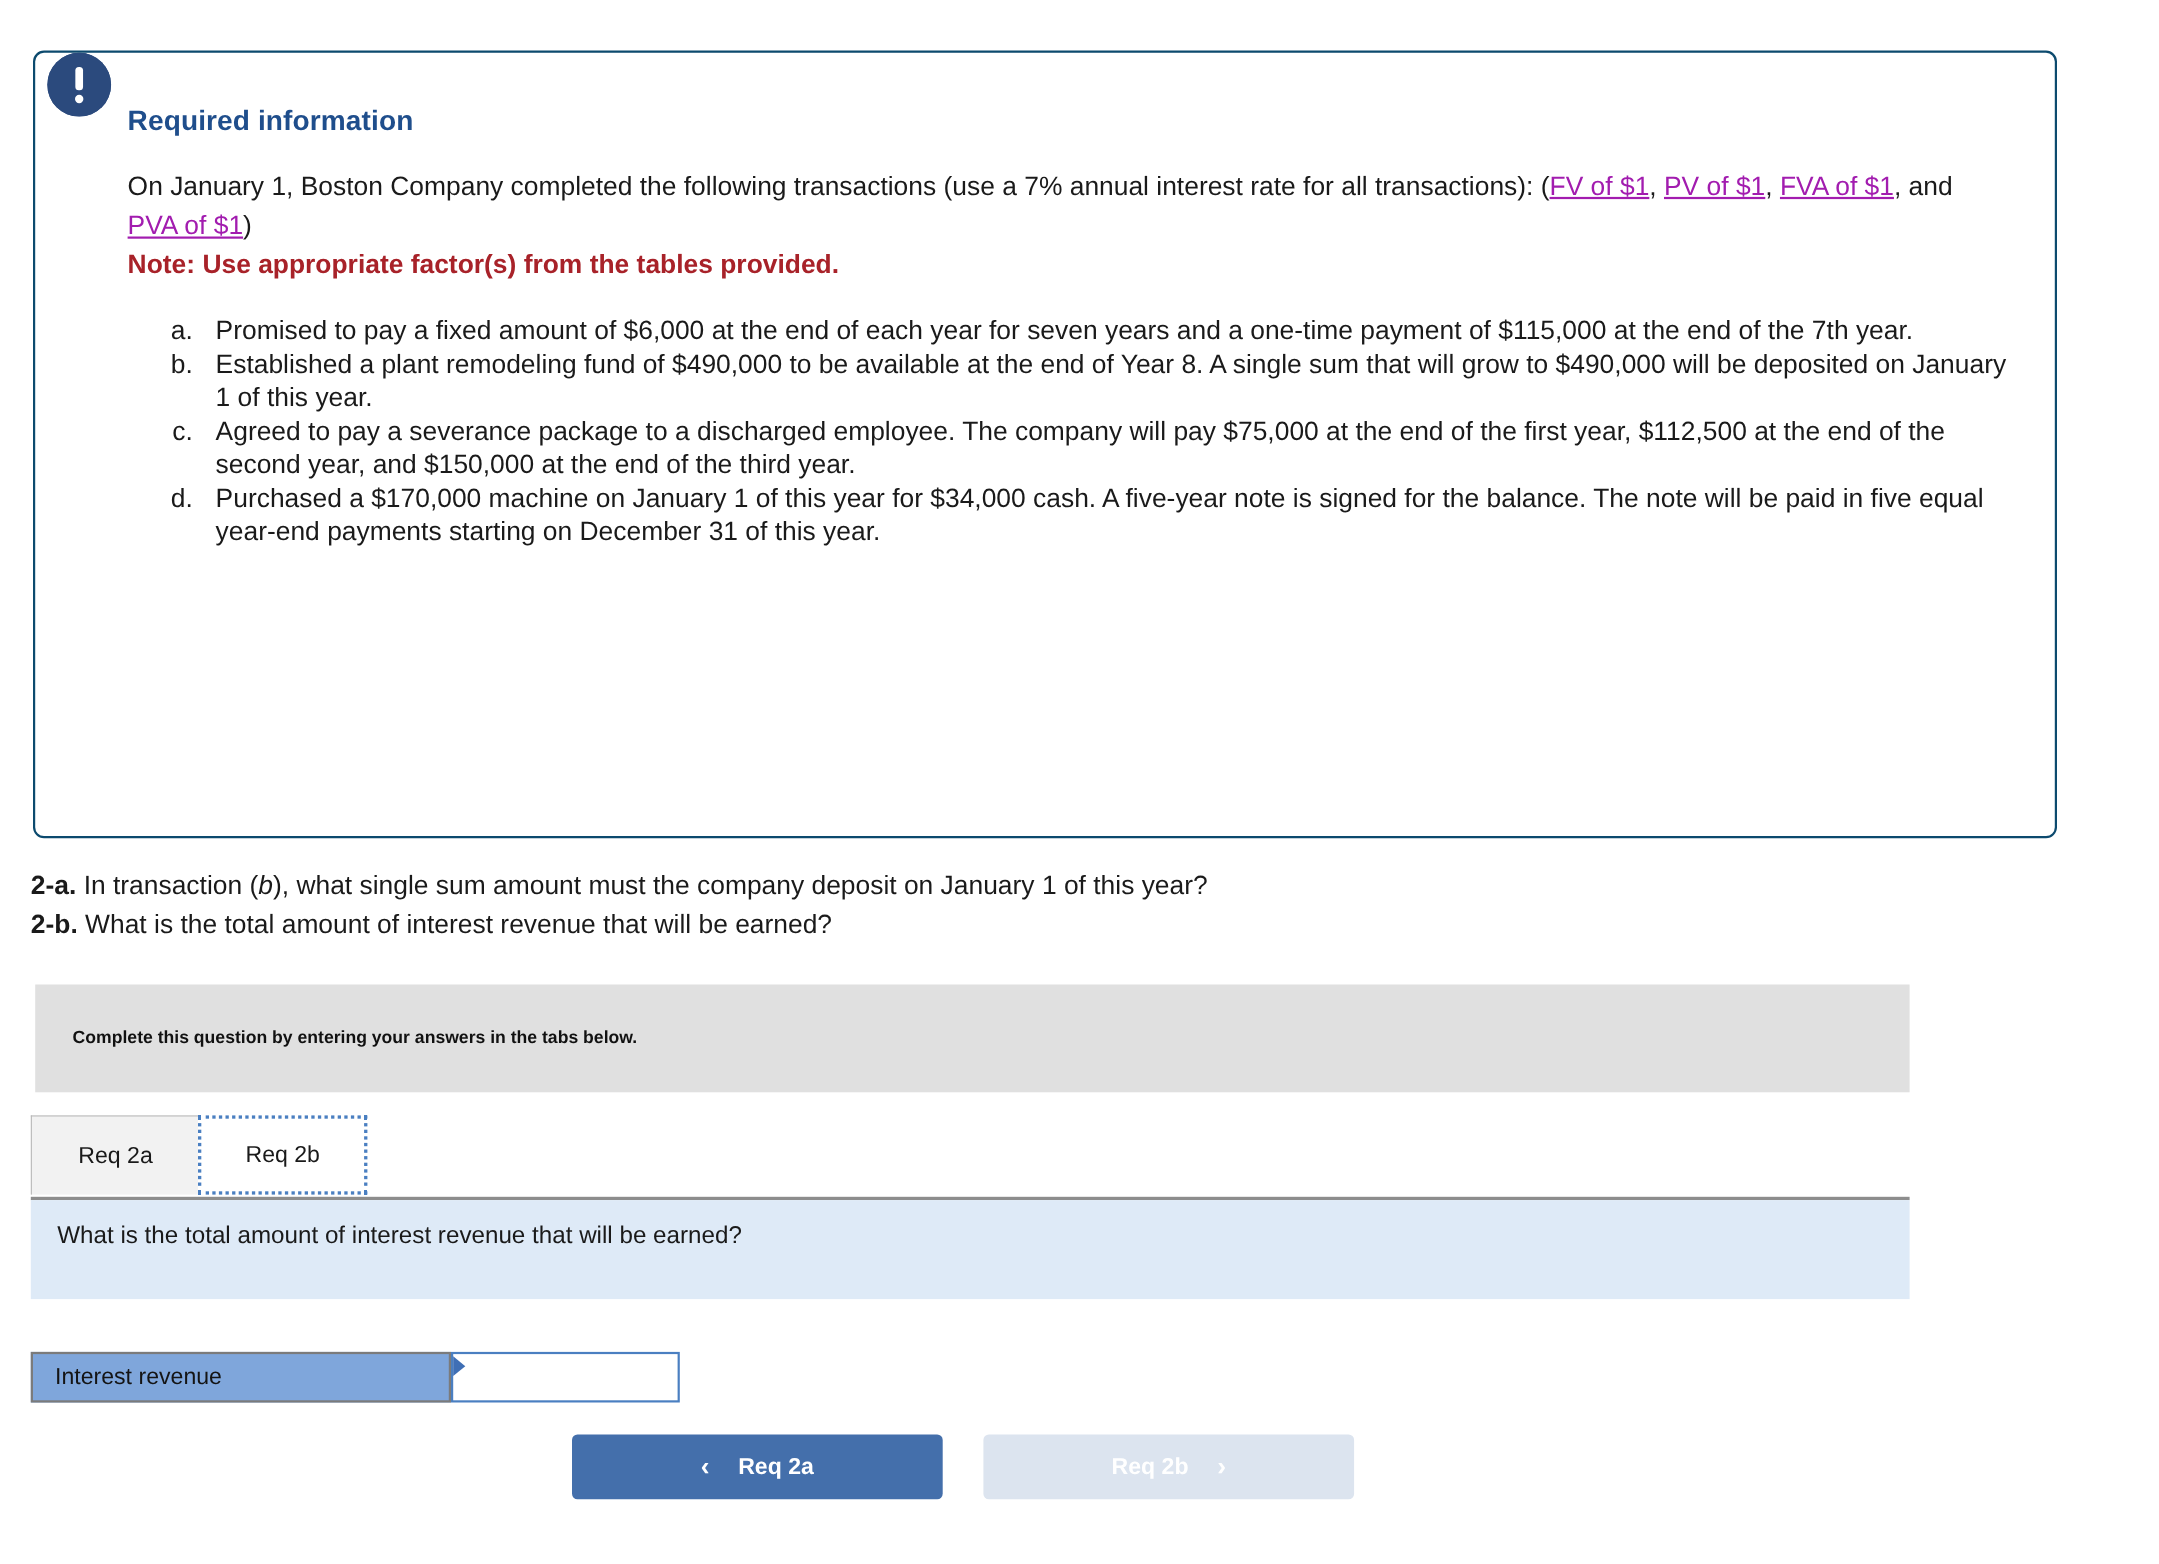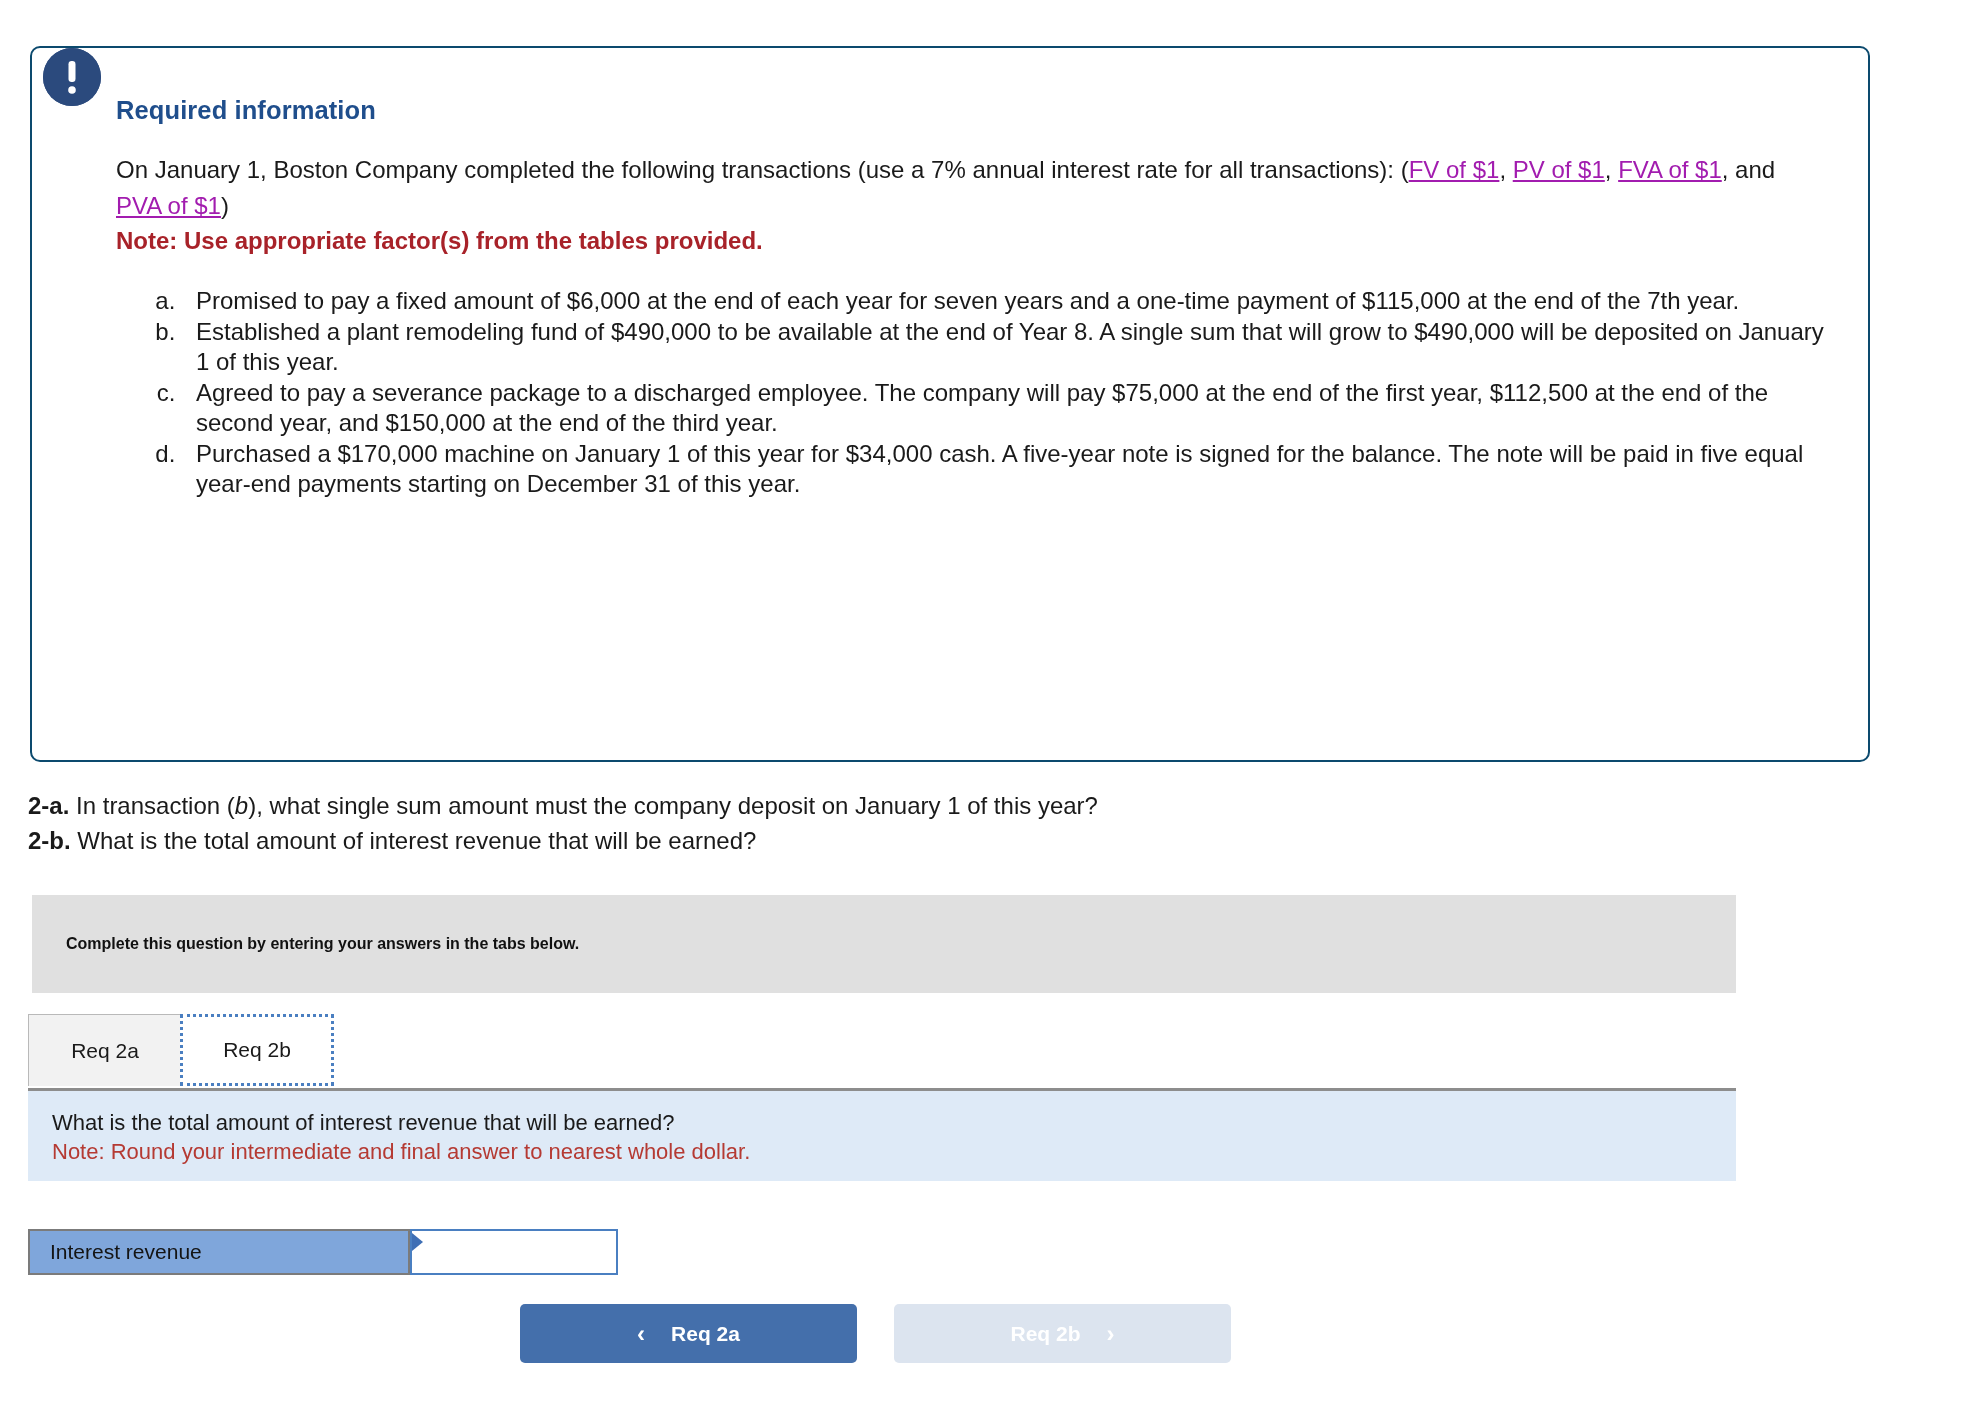--- a/index.html
+++ b/index.html
@@ -308,21 +308,20 @@
     <span>Req 2a</span>
   </div>
   <div class="tab active">
     <span>Req 2b</span>
   </div>
 </div>
 <div id="tab-underline"></div>
 
 <div id="answer-panel">
   <p class="ap-line">What is the total amount of interest revenue that will be earned?</p>
-  <p class="ap-line ap-note">Note: Round your intermediate and final answer to nearest whole dollar.</p>
 </div>
 
 <div id="answer-row">
   <div id="answer-label-cell">
     <span>Interest revenue</span>
   </div>
   <div id="answer-input-wrap">
     <span class="cell-arrow"></span>
     <input id="answer-input" type="text" placeholder="" style="">
   </div>

